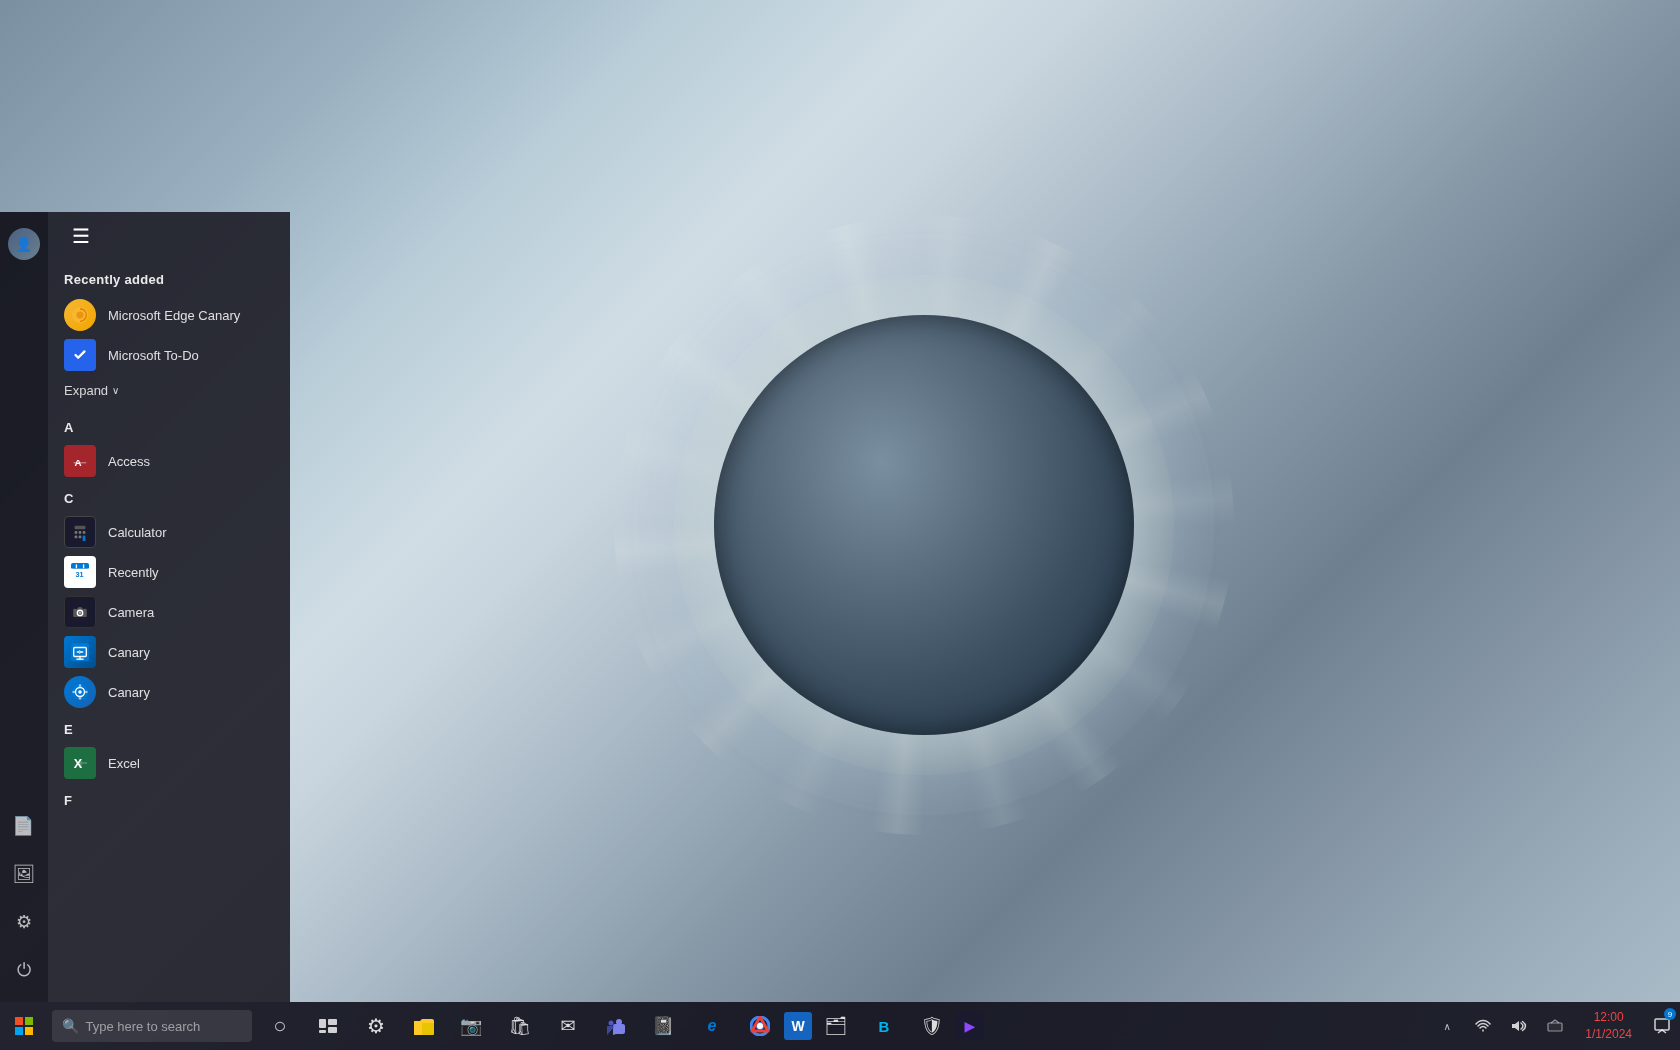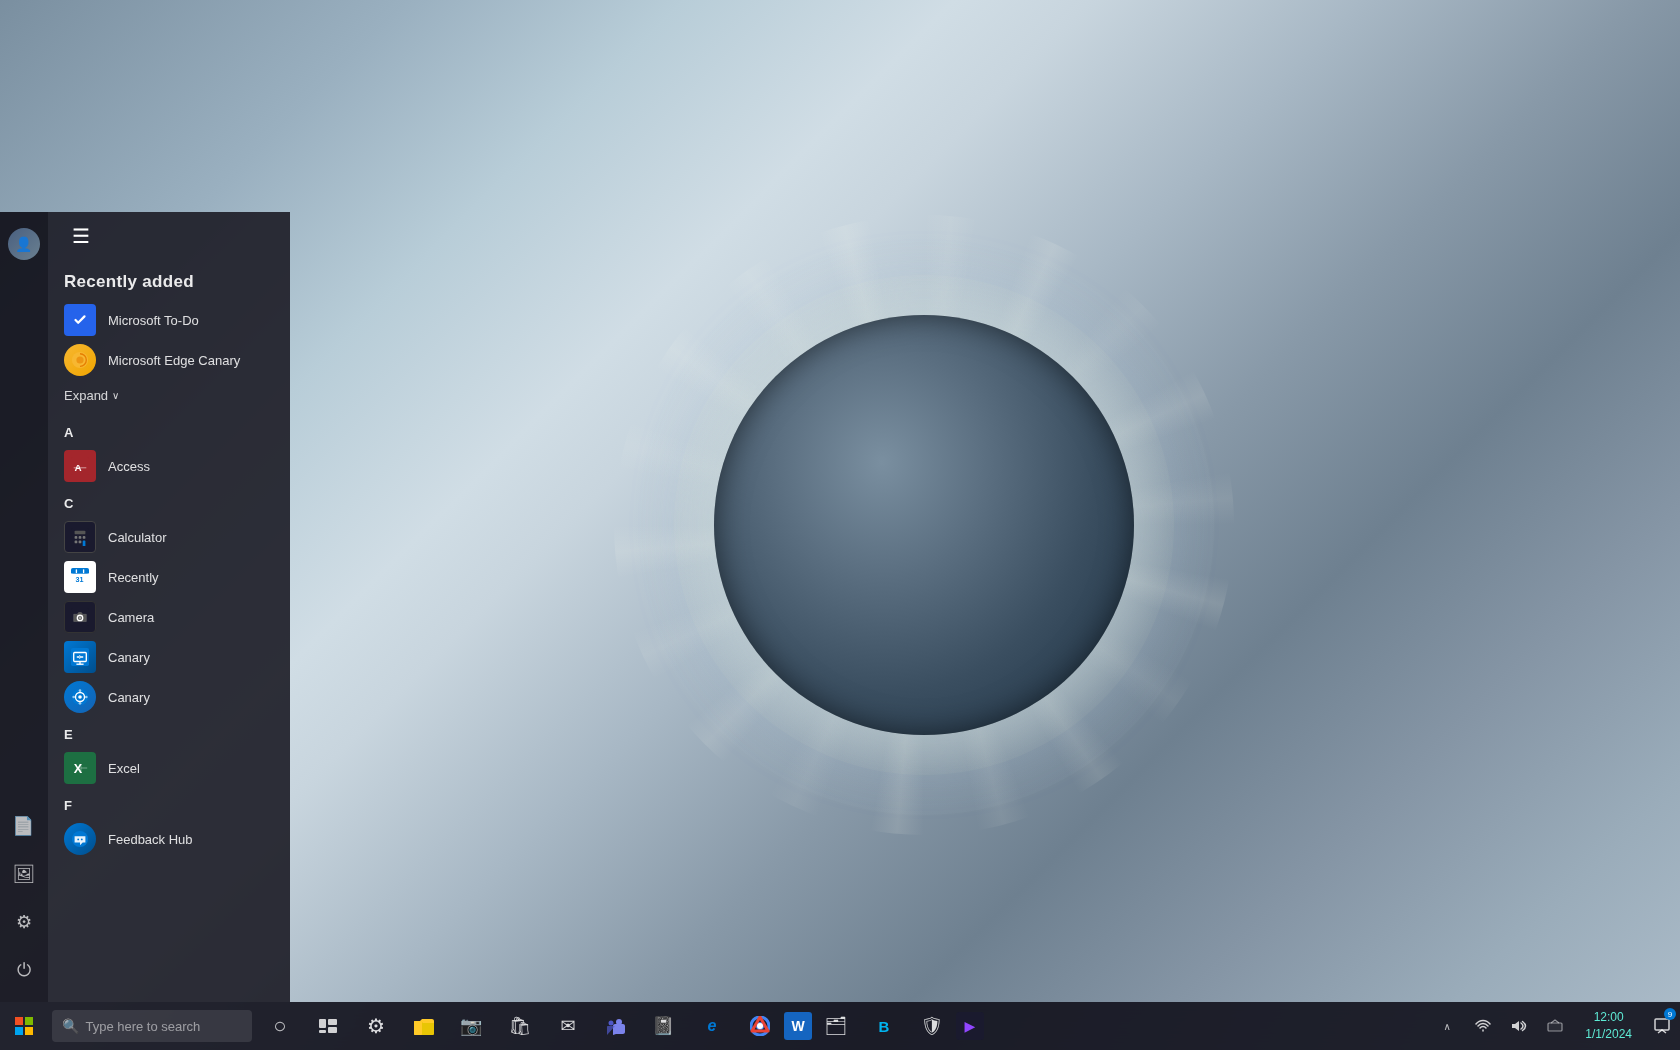--- a/index.html
+++ b/index.html
@@ -150,21 +150,21 @@
     }
 
     .hamburger-btn {
       color: white;
       font-size: 20px;
       cursor: pointer;
       padding: 8px;
     }
 
     .section-header {
-      font-size: 17px;
+      font-size: 13px;
       font-weight: 600;
       color: rgba(255,255,255,0.9);
       padding: 12px 16px 8px 16px;
       letter-spacing: 0.3px;
     }
 
     .section-letter {
       font-size: 13px;
       font-weight: 600;
       color: rgba(255,255,255,0.9);
@@ -360,21 +360,21 @@
     }
 
     .taskbar-clock {
       display: flex;
       flex-direction: column;
       align-items: center;
       justify-content: center;
       padding: 0 12px;
       height: 48px;
       cursor: pointer;
-      color: #5eead4;
+      color: #ef4444;
       font-size: 12px;
       line-height: 1.4;
     }
   </style>
 </head>
 <body>
 
 <div id="desktop">
 
   <div id="eclipse">
@@ -405,38 +405,38 @@
 
 <div id="app-list-container">
 
   <div class="hamburger-area">
     <div class="hamburger-btn">☰</div>
   </div>
 
   <div class="section-header">Recently added</div>
 
   <div class="app-item">
-    <div class="app-icon icon-todo">
-      <svg width="18" height="18" viewBox="0 0 20 20" fill="none">
-        <rect width="20" height="20" fill="#2563eb" rx="3"></rect>
-        <path d="M5 10 L8 13 L15 6" stroke="white" stroke-width="2.5" stroke-linecap="round" stroke-linejoin="round"></path>
-      </svg>
-    </div>
-    <span>Microsoft To-Do</span>
-  </div>
-
-  <div class="app-item">
     <div class="app-icon icon-edge-canary">
       <svg width="18" height="18" viewBox="0 0 20 20" fill="none">
         <circle cx="10" cy="10" r="9" fill="#f7b731"></circle>
         <path d="M10 3 C14 3 17 6 17 10 C17 14 14 17 10 17" stroke="#e67e00" stroke-width="1.5" fill="none"></path>
         <circle cx="10" cy="10" r="4" fill="#e67e00" opacity="0.6"></circle>
       </svg>
     </div>
     <span>Microsoft Edge Canary</span>
+  </div>
+
+  <div class="app-item">
+    <div class="app-icon icon-todo">
+      <svg width="18" height="18" viewBox="0 0 20 20" fill="none">
+        <rect width="20" height="20" fill="#2563eb" rx="3"></rect>
+        <path d="M5 10 L8 13 L15 6" stroke="white" stroke-width="2.5" stroke-linecap="round" stroke-linejoin="round"></path>
+      </svg>
+    </div>
+    <span>Microsoft To-Do</span>
   </div>
 
 
   <div class="expand-btn">
     <span>Expand</span>
     <span class="expand-chevron">∨</span>
   </div>
 
   <div class="section-letter">A</div>
 
@@ -534,31 +534,20 @@
         <text x="3" y="15" fill="white" font-size="14" font-weight="bold" font-family="Arial">X</text>
         <line x1="11" y1="6" x2="11" y2="14" stroke="white" stroke-width="0.8" opacity="0.5"></line>
         <line x1="11" y1="10" x2="18" y2="10" stroke="white" stroke-width="0.8" opacity="0.5"></line>
       </svg>
     </div>
     <span>Excel</span>
   </div>
 
   <div class="section-letter">F</div>
 
-  <div class="app-item">
-    <div class="app-icon icon-feedback">
-      <svg width="18" height="18" viewBox="0 0 20 20" fill="none">
-        <circle cx="10" cy="10" r="9" fill="#0078d4"></circle>
-        <path d="M4 7 L16 7 L16 14 L13 14 L10 17 L10 14 L4 14 Z" fill="white" opacity="0.9"></path>
-        <circle cx="8" cy="10.5" r="1" fill="#0078d4"></circle>
-        <circle cx="12" cy="10.5" r="1" fill="#0078d4"></circle>
-      </svg>
-    </div>
-    <span>Feedback Hub</span>
-  </div>
 
 </div>
 
 <div id="taskbar">
 
   <div class="taskbar-start">
     <svg width="18" height="18" viewBox="0 0 18 18" fill="white">
       <rect x="0" y="0" width="8" height="8" fill="#f25022"></rect>
       <rect x="10" y="0" width="8" height="8" fill="#7fba00"></rect>
       <rect x="0" y="10" width="8" height="8" fill="#00a4ef"></rect>

